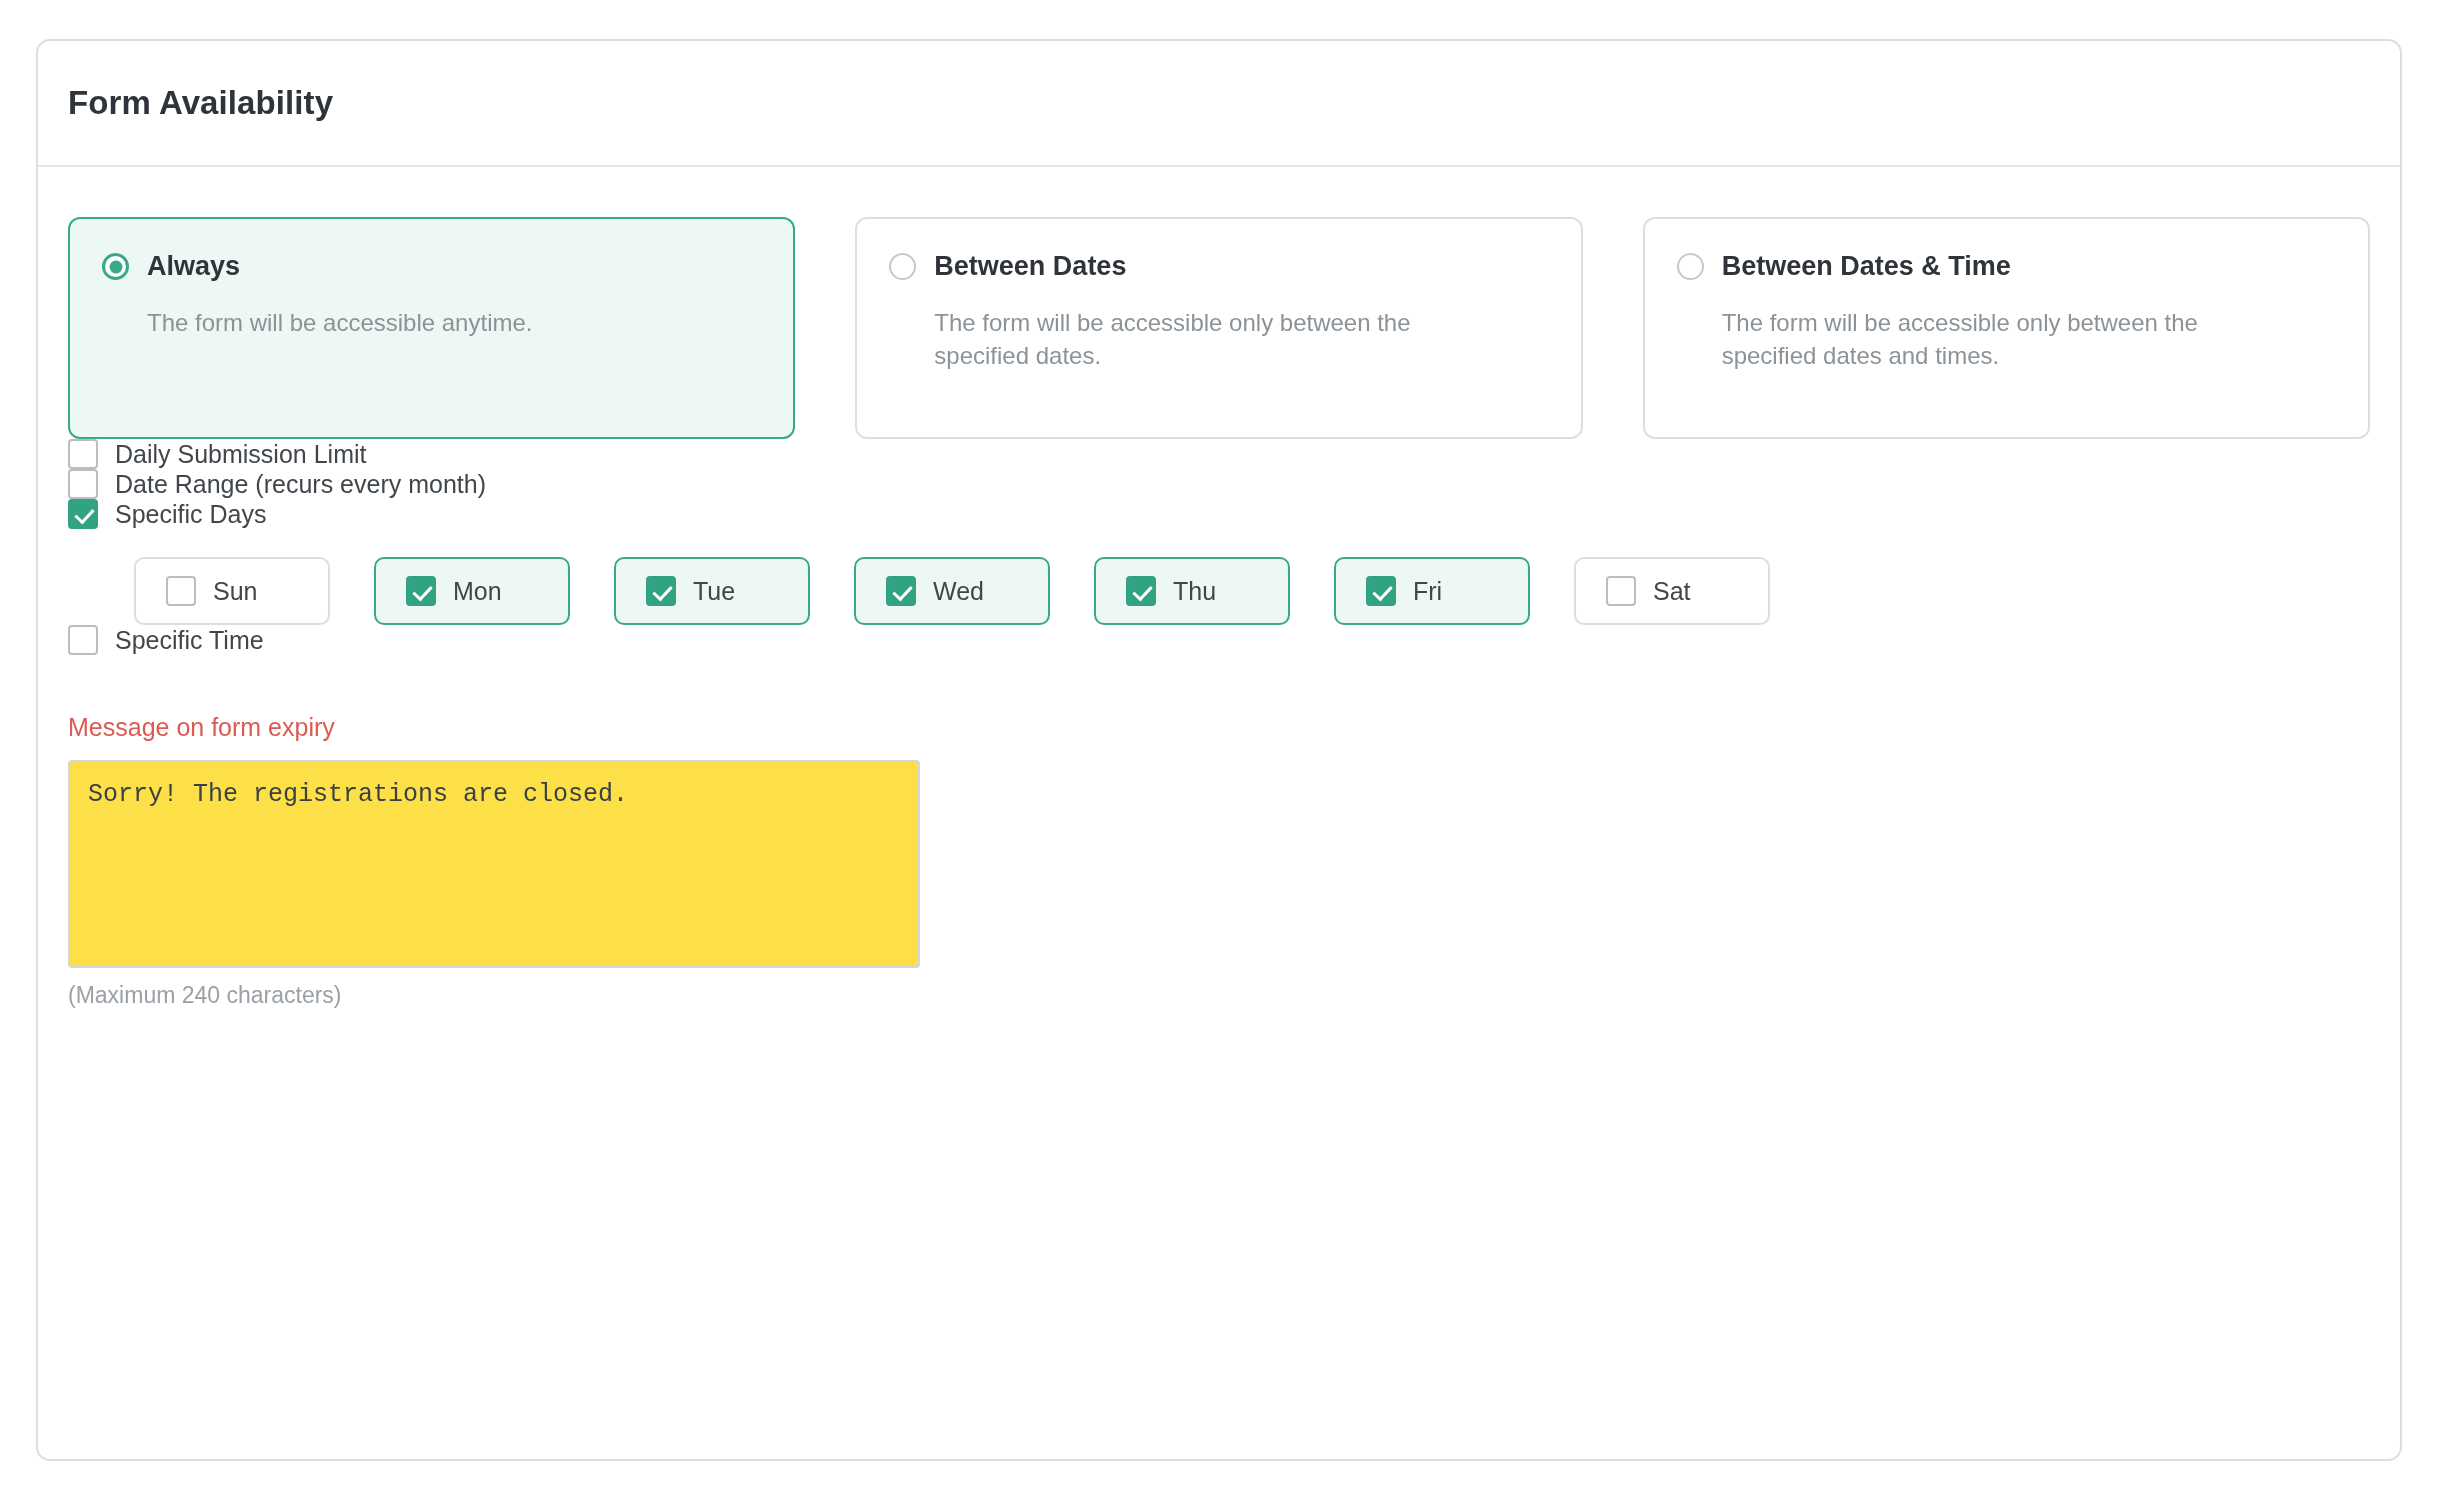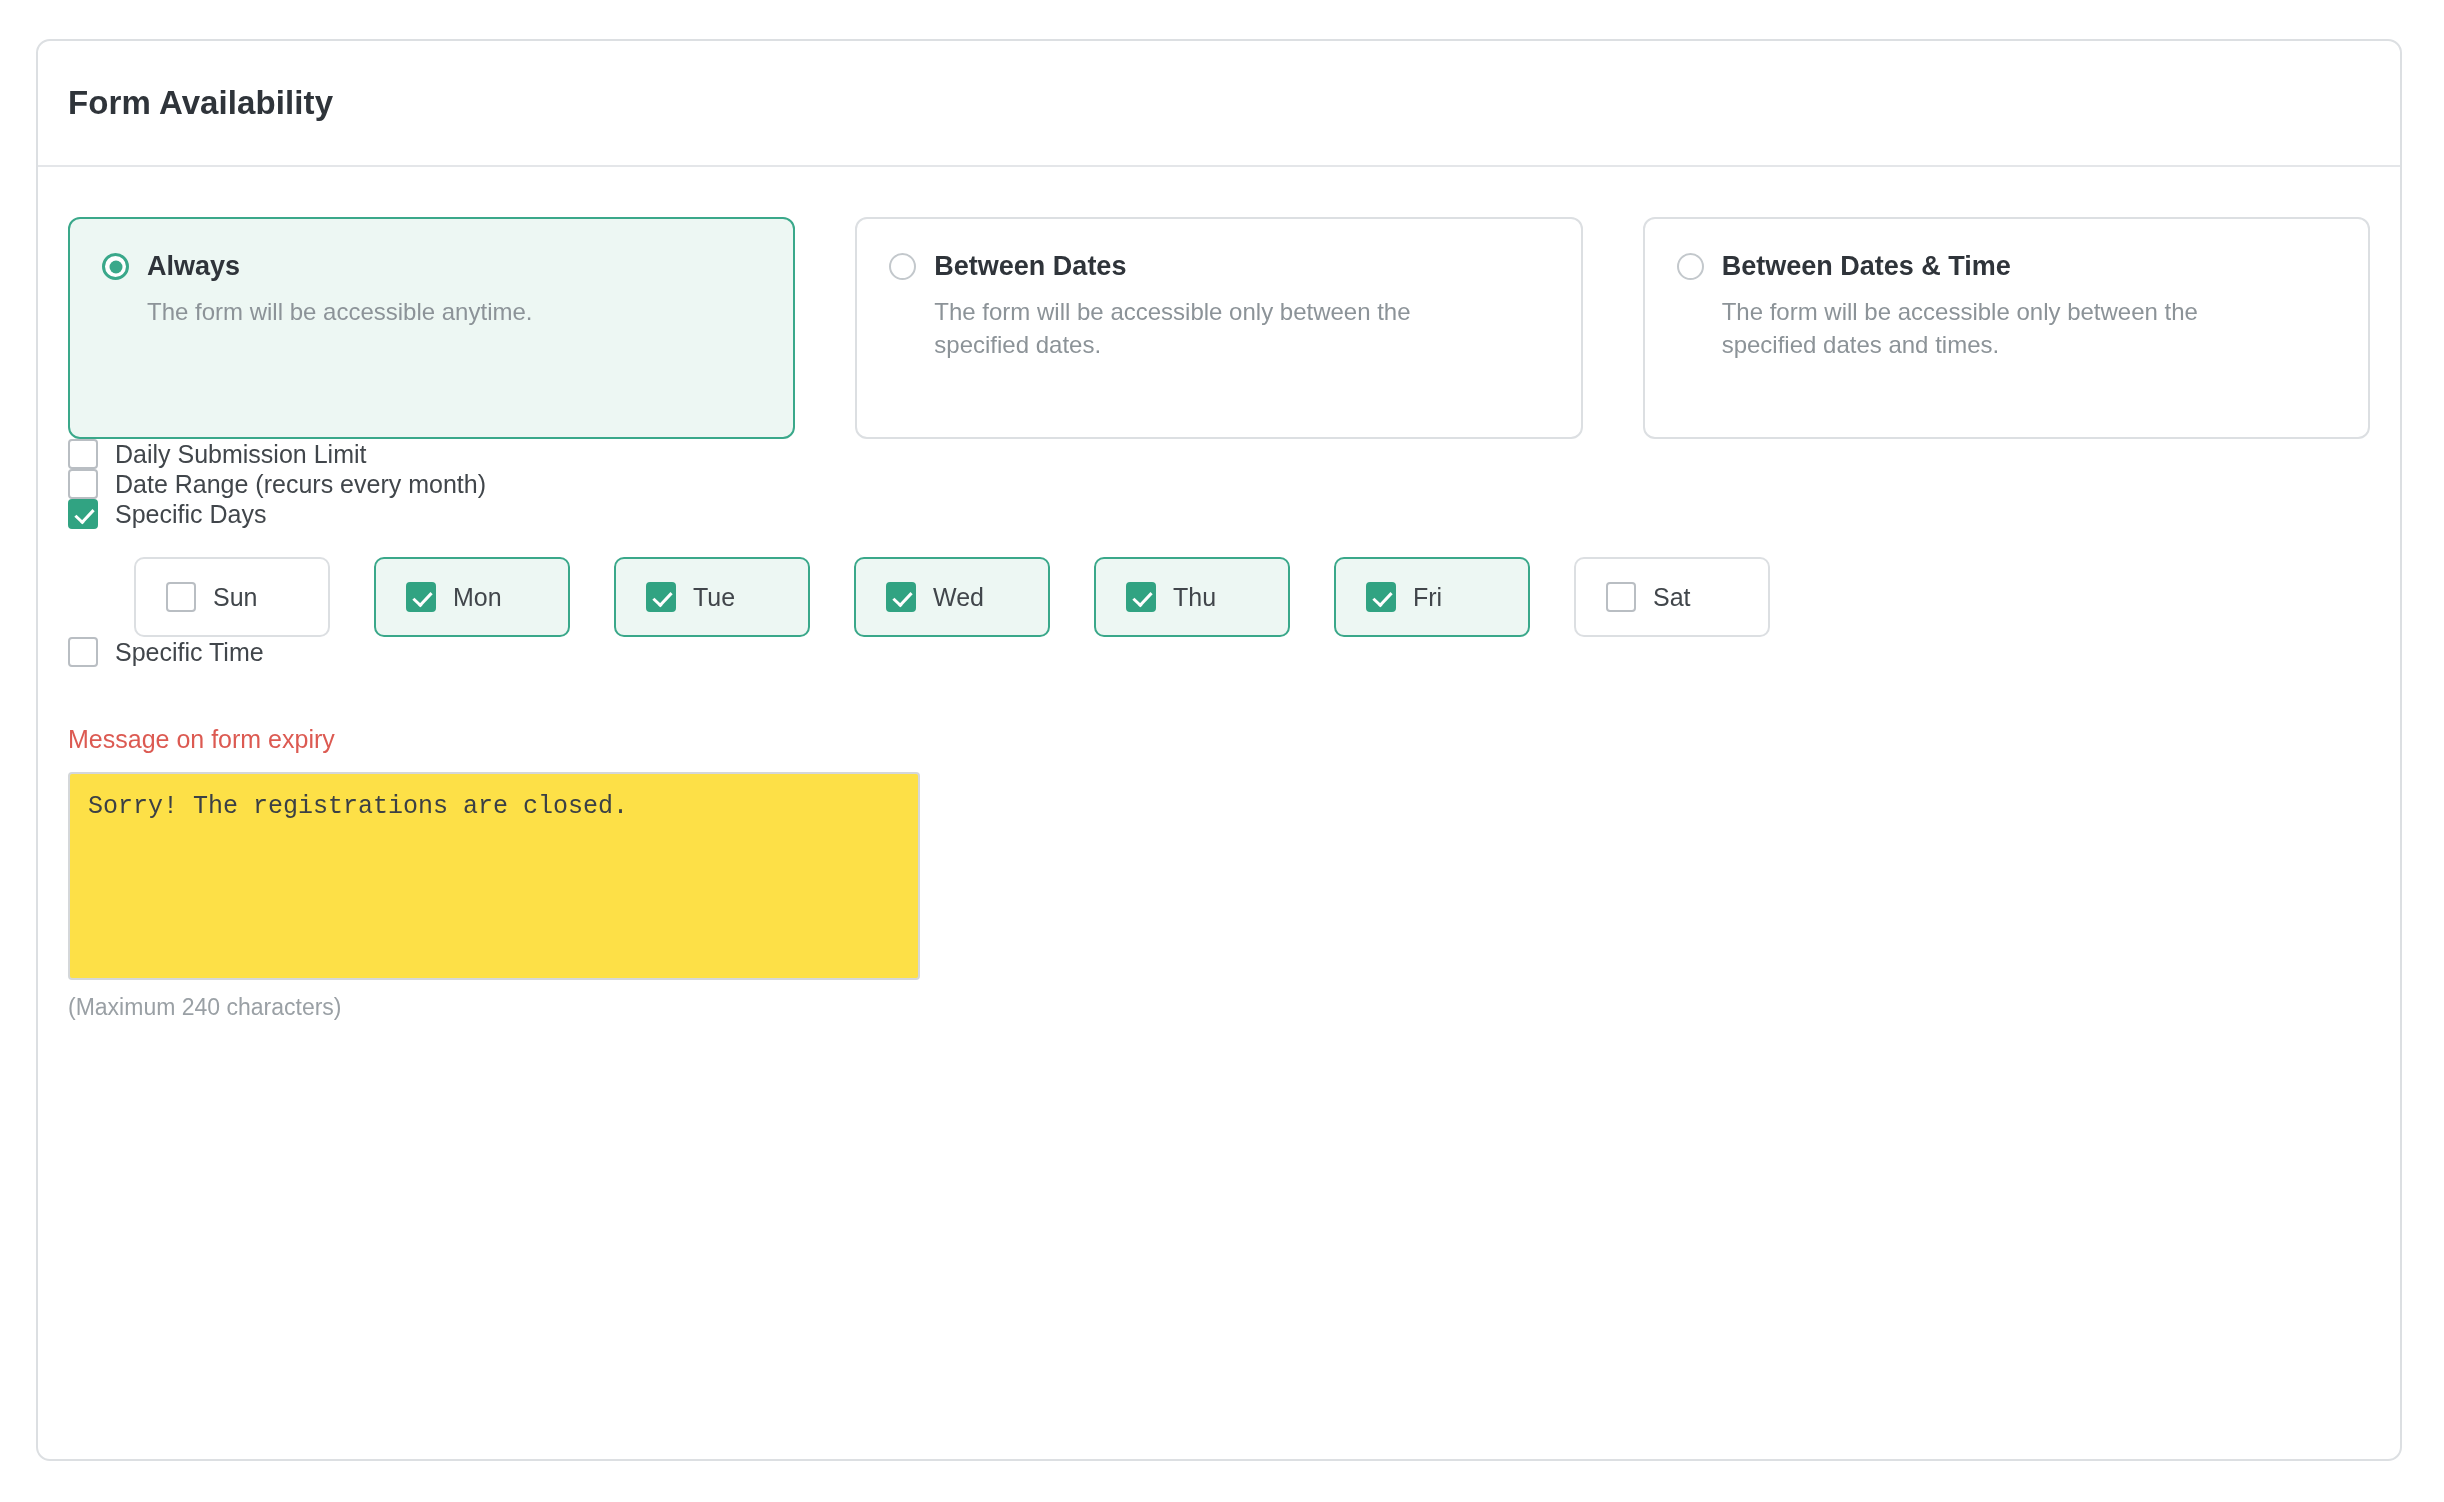--- a/index.html
+++ b/index.html
@@ -96,21 +96,21 @@
     height: 13px;
     border-radius: 50%;
     background: #3aa88a;
   }
   .option-label {
     font-size: 27px;
     font-weight: bold;
     color: #2f343a;
   }
   .option-desc {
-    margin-top: 14px;
+    margin-top: 25px;
     margin-left: 45px;
     font-size: 24px;
     line-height: 1.36;
     color: #8c9398;
     max-width: 560px;
   }
 
   
   .restrictions-title {
     margin-top: 72px;
@@ -158,21 +158,21 @@
   
   .days-row {
     display: flex;
     gap: 44px;
     margin-top: 28px;
     margin-left: 66px;
   }
   .day-chip {
     box-sizing: border-box;
     min-width: 196px;
-    height: 80px;
+    height: 68px;
     border: 2px solid #dcdfe2;
     border-radius: 10px;
     background: #ffffff;
     display: flex;
     align-items: center;
     gap: 17px;
     padding: 0 30px;
   }
   .day-chip.checked {
     border-color: #3aa88a;

